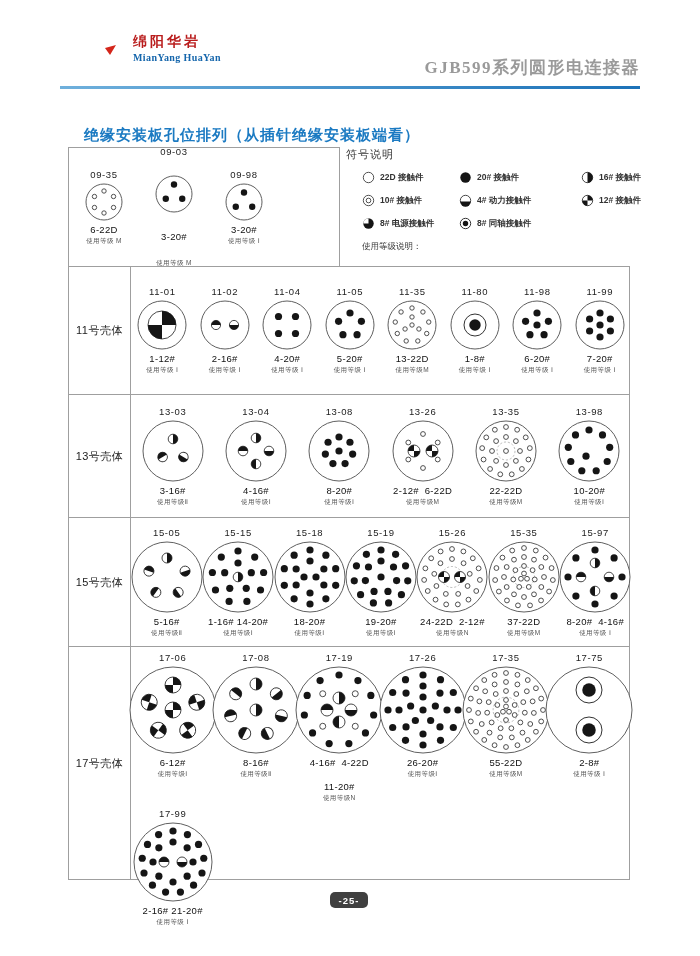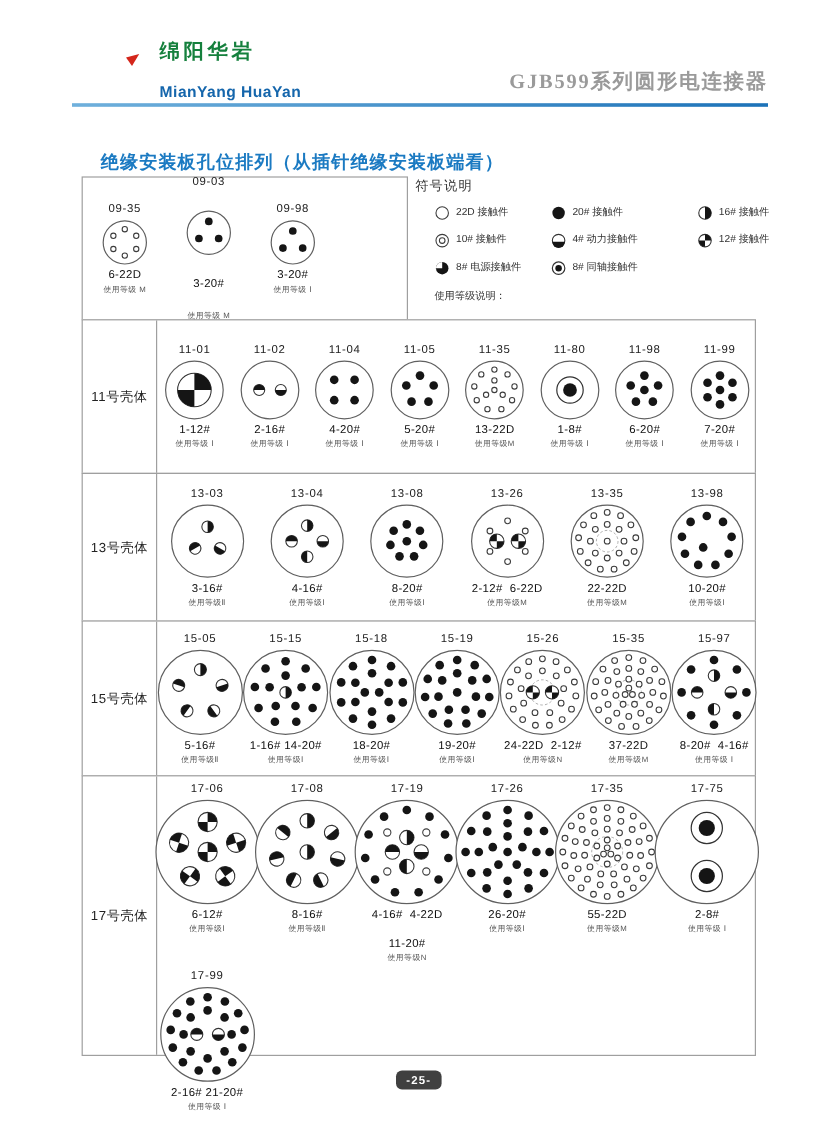--- a/index.html
+++ b/index.html
@@ -1,33 +1,33 @@
 <!DOCTYPE html>
 <html><head>
 <meta charset="utf-8">
 <style>
   html,body{margin:0;padding:0;background:#fff;}
   .page{position:relative;width:700px;height:956px;background:#fff;overflow:hidden;
         font-family:"Liberation Sans","DejaVu Sans",sans-serif;color:#222;}
   
   .logo{position:absolute;left:72px;top:34px;display:flex;gap:9px;align-items:flex-start;}
   .logo-text{display:flex;flex-direction:column;}
-  .logo-cn{font-size:17px;font-weight:bold;color:#15803d;letter-spacing:3px;line-height:1.1;}
-  .logo-en{font-size:13px;font-weight:bold;color:#1566ac;margin-top:16px;letter-spacing:0.4px;}
+  .logo-cn{font-size:14px;font-weight:bold;color:#b91c1c;letter-spacing:3px;line-height:1.1;}
+  .logo-en{font-size:10px;font-weight:bold;color:#1566ac;margin-top:3px;letter-spacing:0.4px;font-family:Liberation Serif, serif;}
   .doc-title{position:absolute;right:60px;top:56px;font-family:"Liberation Serif","DejaVu Serif",serif;
              font-size:17px;font-weight:bold;color:#9a9a9a;letter-spacing:1.5px;}
   .header-rule{position:absolute;left:60px;top:86px;width:580px;height:3px;
                background:linear-gradient(to right,#6fb0dc,#1c72b8);}
   .page-title{position:absolute;left:68px;top:110px;margin:16px;font-size:15px;font-weight:bold;
               color:#1b7ac2;letter-spacing:1px;}
   
   .legend{position:absolute;left:346px;top:147px;width:340px;}
   .legend-title{font-size:11px;color:#333;margin-bottom:9px;letter-spacing:1px;}
   .legend-grid{display:grid;grid-template-columns:97px 122px 100px;row-gap:10px;margin-left:16px;}
-  .lg-item{display:flex;align-items:flex-start;gap:5px;font-size:8.5px;color:#333;white-space:nowrap;}
+  .lg-item{display:flex;align-items:center;gap:5px;font-size:8.5px;color:#333;white-space:nowrap;font-weight:bold;}
   .legend-grade-title{font-size:8.5px;color:#333;margin:11px 0 4px 16px;}
   .legend-grade-note{font-size:8.5px;color:#333;margin-left:16px;letter-spacing:0.4px;white-space:pre;}
   
   #table{position:absolute;left:68px;top:147px;}
   .trow{display:flex;border:1px solid #9f9f9f;box-sizing:border-box;background:#fff;}
   .trow + .trow{margin-top:-1px;}
   .shell-label{width:61px;flex:none;border-right:1px solid #9f9f9f;display:flex;
                align-items:center;justify-content:center;font-size:11px;color:#222;letter-spacing:0.5px;}
   .rcontent{flex:1;display:flex;align-items:center;}
   .rcontent.cols{flex-direction:column;align-items:stretch;justify-content:flex-start;}

